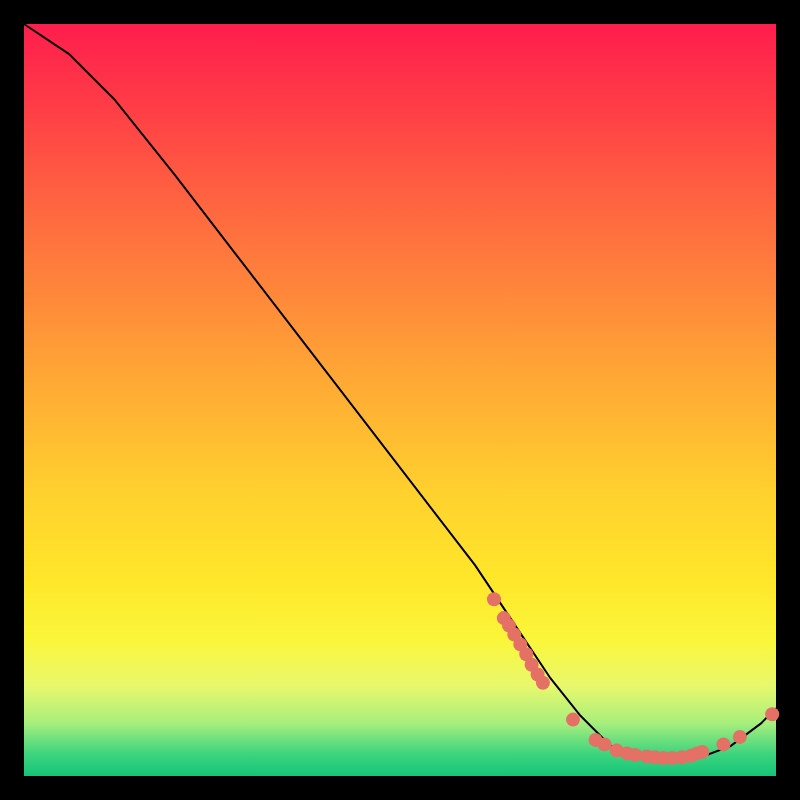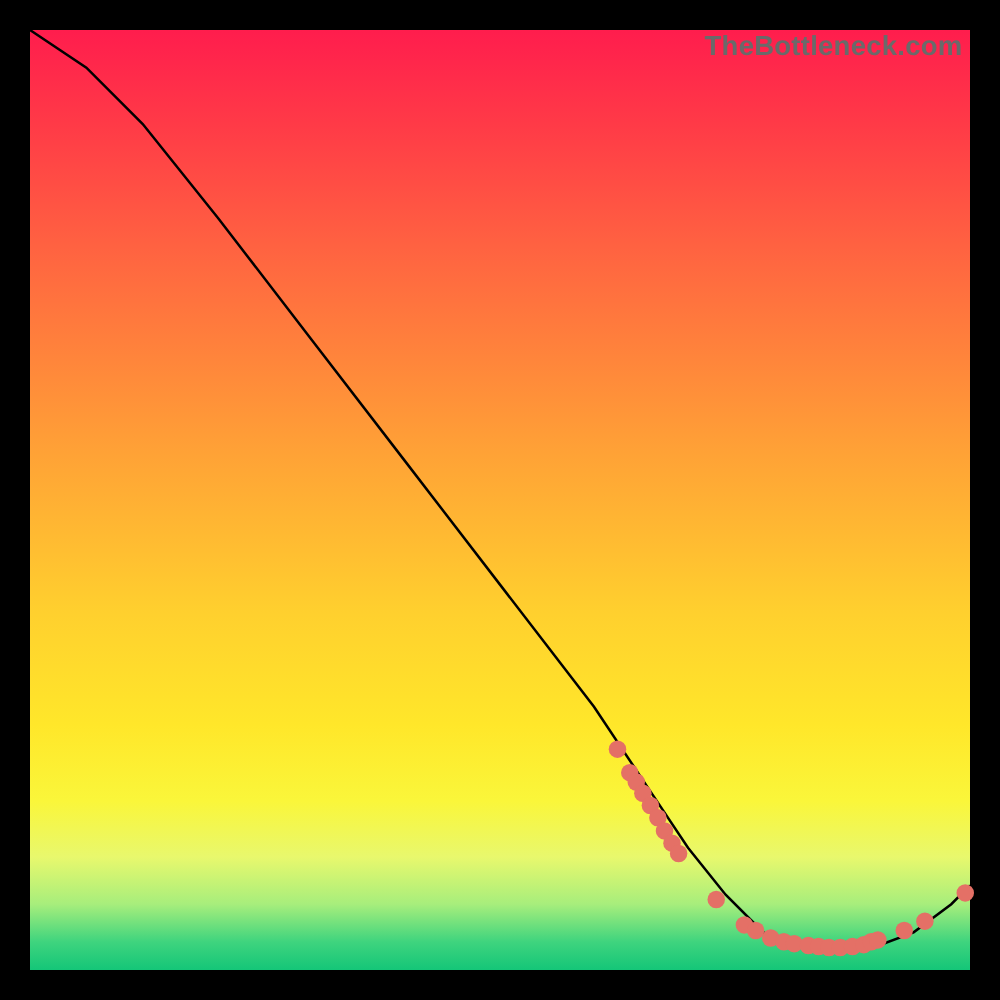--- a/index.html
+++ b/index.html
@@ -56,21 +56,20 @@
     width: 752px;
     height: 752px;
     overflow: visible;
   }
 </style>
 </head>
 <body>
 
 <div class="outer">
   <div class="plot-area">
-    <div class="watermark">TheBottleneck.com</div>
     <svg class="curve" viewBox="0 0 752 752">
       <path id="curve-path" fill="none" stroke="#000000" stroke-width="2" d="M0.0 0.0 L45.1 30.1 L90.2 75.2 L150.4 150.4 L225.6 248.2 L300.8 345.9 L376.0 443.7 L451.2 541.4 L496.3 609.1 L526.4 654.2 L556.5 691.8 L586.6 721.9 L616.6 733.2 L646.7 737.0 L676.8 733.2 L706.9 721.9 L737.0 699.4 L752.0 684.3"></path>
       <g id="markers-group">
           <circle cx="470.0" cy="575.3" r="7" fill="#e47066"></circle>
           <circle cx="479.8" cy="594.1" r="7" fill="#e47066"></circle>
           <circle cx="485.0" cy="601.6" r="7" fill="#e47066"></circle>
           <circle cx="490.3" cy="610.6" r="7" fill="#e47066"></circle>
           <circle cx="496.3" cy="620.4" r="7" fill="#e47066"></circle>
           <circle cx="502.3" cy="630.2" r="7" fill="#e47066"></circle>
           <circle cx="507.6" cy="640.7" r="7" fill="#e47066"></circle>

